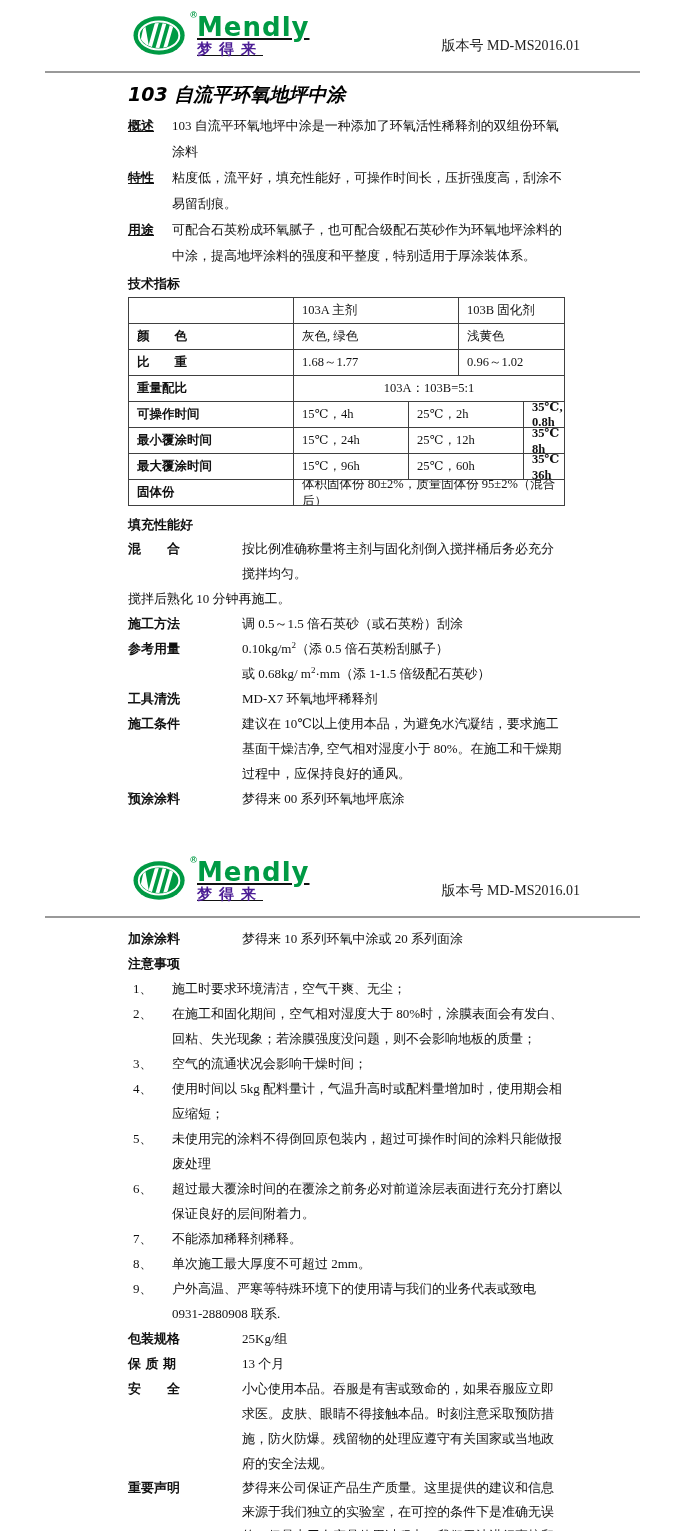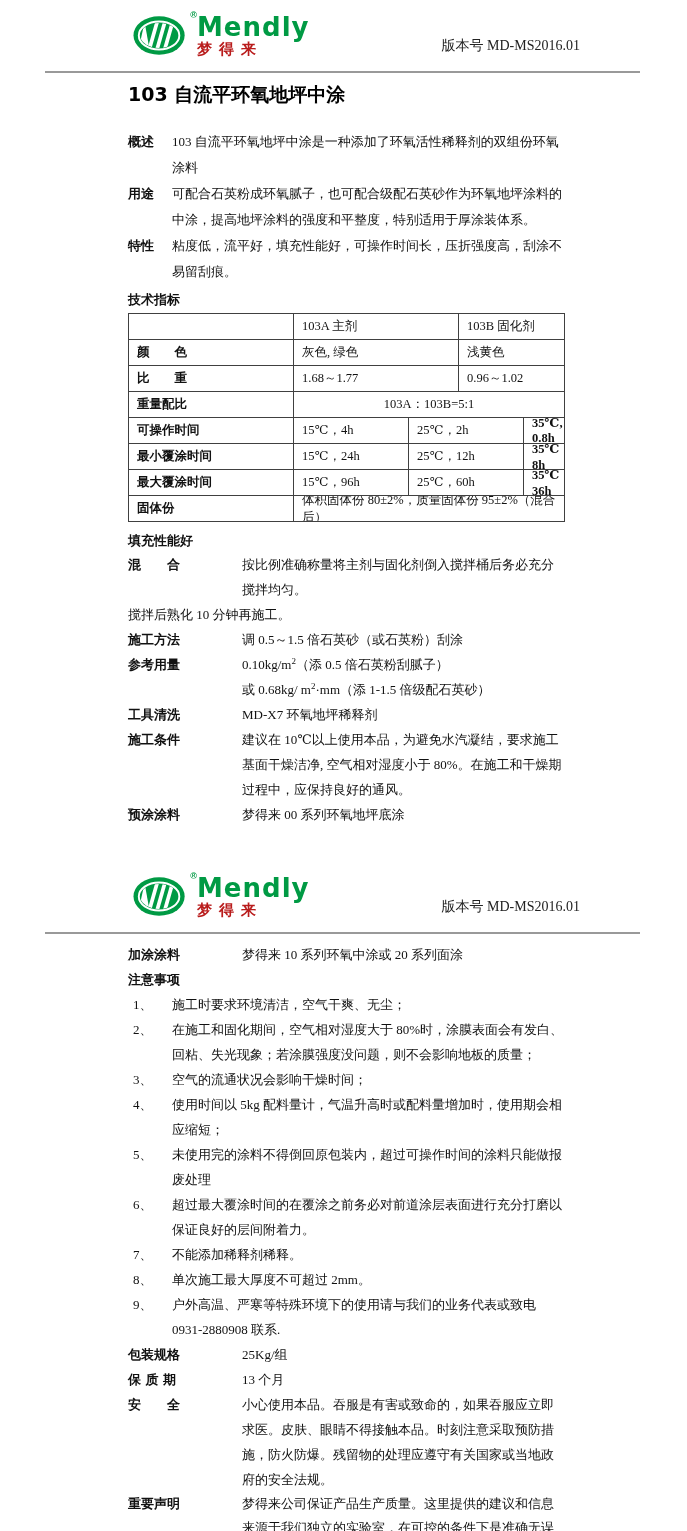--- a/index.html
+++ b/index.html
@@ -13,44 +13,44 @@
     display:flex; justify-content:space-between; align-items:flex-end;
     padding:13px 107px 0 133px;
   }
   .logo { display:flex; align-items:flex-start; }
   .logo-mark-wrap { position:relative; }
   .reg-mark {
     position:absolute; top:-3px; right:-8px;
     font-size:9px; color:#009a44; font-weight:bold;
     font-family:"Liberation Sans",sans-serif;
   }
-  .logo-text { margin-left:8px; margin-top:1px; line-height:1; }
+  .logo-text { margin-left:8px; margin-top:1px; line-height:1;text-decoration:underline; }
   .logo-en {
     color:#009a44; font-weight:bold; font-size:26px; letter-spacing:1px;
     font-family:"DejaVu Sans","Liberation Sans",sans-serif;
   }
   .logo-cn {
-    color:#b91c1c; font-weight:bold; font-size:15px; letter-spacing:7px;
+    color:#4c1d95; font-weight:bold; font-size:15px; letter-spacing:7px;
     margin-top:2px; font-family:"DejaVu Sans","Liberation Sans",sans-serif;
   }
   .version {
     font-size:14px; color:#222; margin-bottom:6px;
     font-family:"Liberation Serif",serif;
   }
   .header-rule { height:2px; background:#999999; margin:10px 47px 0 45px; }
 
   .doc-title {
-    margin:6px 0 20px 128px; font-size:19px; font-weight:bold; color:#000;
-    line-height:30px; font-family:"DejaVu Sans","Liberation Sans",sans-serif;
+    margin:6px 0 4px 128px; font-size:19px; font-weight:bold; color:#000;
+    line-height:30px; font-family:"DejaVu Sans","Liberation Sans",sans-serif;font-style:italic;
   }
   .content { margin-left:128px; width:438px; font-size:13px; }
 
   
   .rowA { display:flex; line-height:26px; }
-  .rowA .lblA { width:44px; flex:none; font-weight:bold; font-family:"DejaVu Sans","Liberation Sans",sans-serif; }
+  .rowA .lblA { width:44px; flex:none; font-weight:bold; font-family:"DejaVu Sans","Liberation Sans",sans-serif;text-decoration:underline; }
   .rowA .txtA { flex:1; }
 
   
   .rowB { display:flex; line-height:25px;gap:42px; }
   .rowB .lblB { width:72px; flex:none; font-weight:bold; font-family:"DejaVu Sans","Liberation Sans",sans-serif; }
   .rowB .txtB { flex:1; }
 
   .heading {
     font-weight:bold; line-height:22px; margin-top:4px;
     font-family:"DejaVu Sans","Liberation Sans",sans-serif;
@@ -118,26 +118,26 @@
   <div class="header-rule"></div>
 
   <h1 class="doc-title">103 自流平环氧地坪中涂</h1>
 
   <div class="content">
     <div class="rowA">
       <span class="lblA">概述</span>
       <span class="txtA">103 自流平环氧地坪中涂是一种添加了环氧活性稀释剂的双组份环氧涂料</span>
     </div>
     <div class="rowA">
+      <span class="lblA">特性</span>
+      <span class="txtA">粘度低，流平好，填充性能好，可操作时间长，压折强度高，刮涂不易留刮痕。</span>
+    </div>
+    <div class="rowA">
       <span class="lblA">用途</span>
       <span class="txtA">可配合石英粉成环氧腻子，也可配合级配石英砂作为环氧地坪涂料的中涂，提高地坪涂料的强度和平整度，特别适用于厚涂装体系。</span>
-    </div>
-    <div class="rowA">
-      <span class="lblA">特性</span>
-      <span class="txtA">粘度低，流平好，填充性能好，可操作时间长，压折强度高，刮涂不易留刮痕。</span>
     </div>
 
     <div class="heading">技术指标</div>
 
     <div class="tech-table">
       <div class="trow">
         <div class="tcell c-lbl"></div>
         <div class="tcell c-half">103A 主剂</div>
         <div class="tcell c-half-last">103B 固化剂</div>
       </div>

